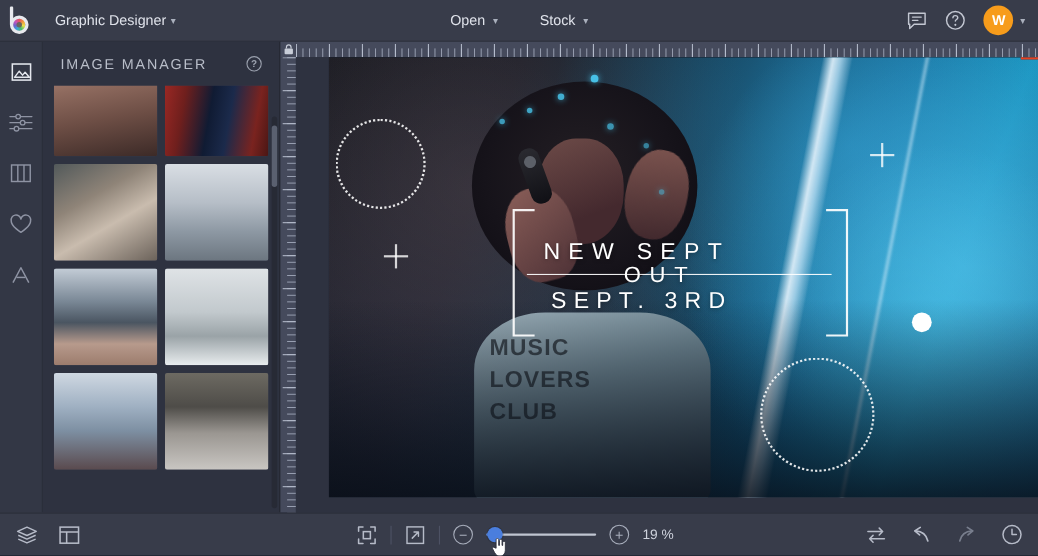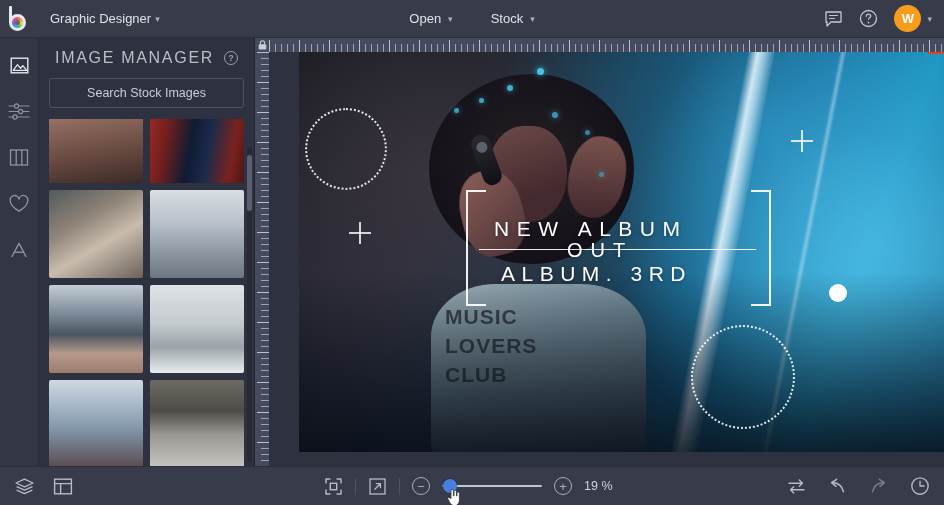--- a/index.html
+++ b/index.html
@@ -74,21 +74,21 @@
 
   
   .panel {
     width:216px; flex:0 0 216px; background:#2e3240; display:flex; flex-direction:column;
     border-right:1px solid #22252e; position:relative;
   }
   .panel-head {
     height:40px; flex:0 0 40px; display:flex; align-items:center; justify-content:space-between;
     padding:0 16px 0 16px;
   }
-  .panel-title { font-size:16px; letter-spacing:1.7px; color:#b9bec9; }
+  .panel-title { font-size:13px; letter-spacing:1.7px; color:#b9bec9; }
   .help-dot {
     width:14px; height:14px; border-radius:50%; border:1.3px solid #9aa0ad;
     font-size:9px; color:#9aa0ad; display:flex; align-items:center; justify-content:center;
     cursor:pointer; font-weight:bold;
   }
   .panel-section { padding:0 10px; }
   .btn-row { display:flex; gap:7px; margin-bottom:12px; }
   .btn-green {
     flex:1; height:26px; background:#3cb551; border:none; border-radius:3px;
     color:#fff; font-size:12.5px; font-family:inherit; cursor:pointer;
@@ -382,21 +382,20 @@
       </div>
     </div>
 
     <div class="panel">
       <div class="panel-head">
         <span class="panel-title">IMAGE MANAGER</span>
         <span class="help-dot">?</span>
       </div>
 
       <div class="panel-section">
-        <button class="btn-outline">Search Stock Images</button>
       </div>
 
       <div class="thumbs-wrap">
         <div class="scroll-track"></div>
         <div class="scrollbar"></div>
         <div class="thumbs">
           <div class="thumb">
               <div class="ph" style="background:linear-gradient(170deg,#b98f80 0%,#8e6a5e 30%,#6d4e45 60%,#3c2a27 100%)"></div>
             </div>
           <div class="thumb">
@@ -470,24 +469,24 @@
 
             <div class="ring" style="left:6px;top:56px;width:82px;height:82px;"></div>
             <div class="ring" style="left:392px;top:273px;width:104px;height:104px;"></div>
             <div class="plus" style="left:50px;top:170px;"></div>
             <div class="plus" style="left:492px;top:78px;"></div>
             <div class="wdot" style="left:530px;top:232px;width:18px;height:18px;"></div>
 
             <div class="brk left" style="left:167px;top:138px;width:20px;height:116px;"></div>
             <div class="brk right" style="left:452px;top:138px;width:20px;height:116px;"></div>
 
-            <div class="album-text t-new" style="left:195px;top:165px;">NEW ALBUM</div>
+            <div class="album-text t-new" style="left:195px;top:165px;">NEW SEPT</div>
             <div class="t-sep" style="left:180px;top:197px;width:277px;"></div>
             <div class="album-text t-out" style="left:268px;top:187px;">OUT</div>
-            <div class="album-text t-sept" style="left:202px;top:210px;">ALBUM. 3RD</div>
+            <div class="album-text t-sept" style="left:202px;top:210px;">SEPT. 3RD</div>
           </div>
 
         </div>
       </div>
     </div>
   </div>
 
   <div class="bottombar">
     <div class="bb-left">
       <div class="ic">

